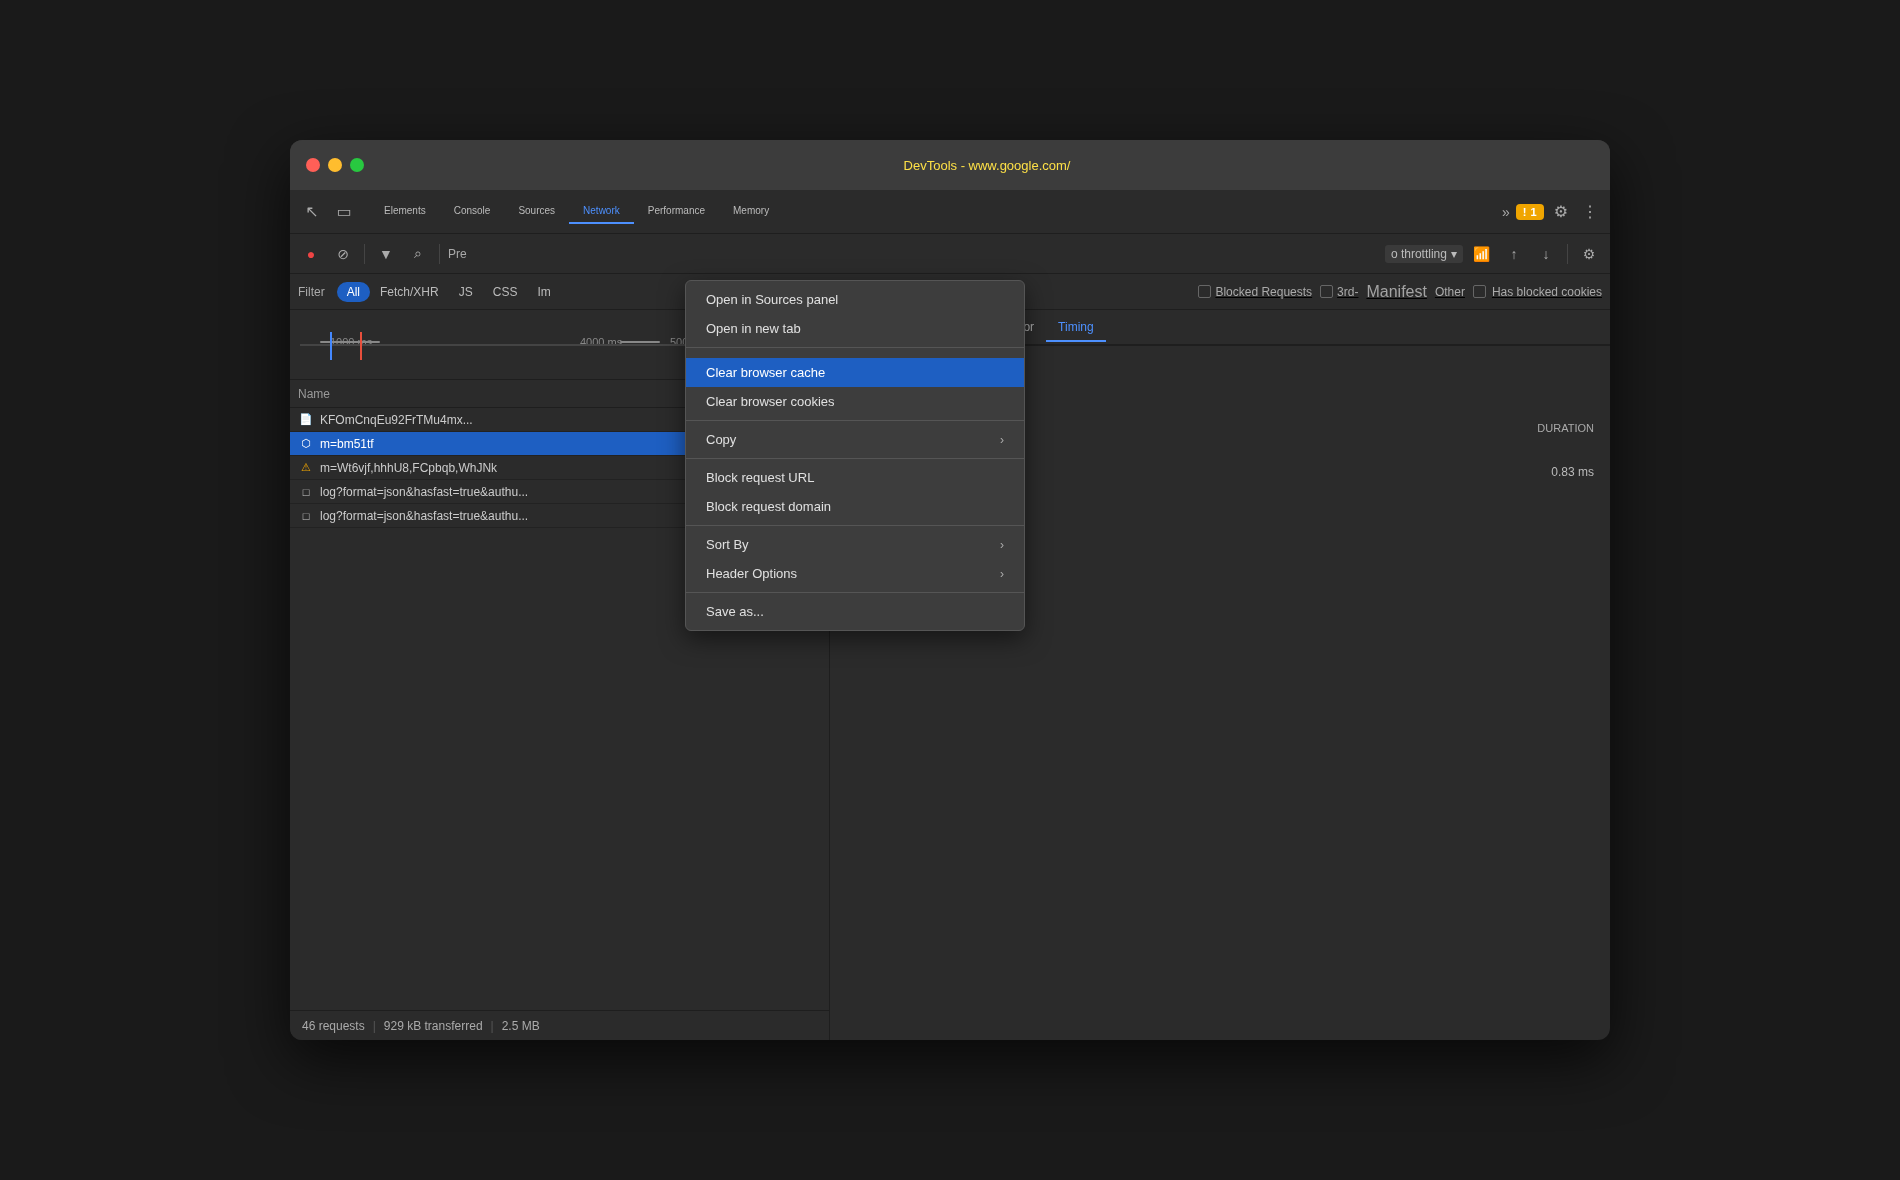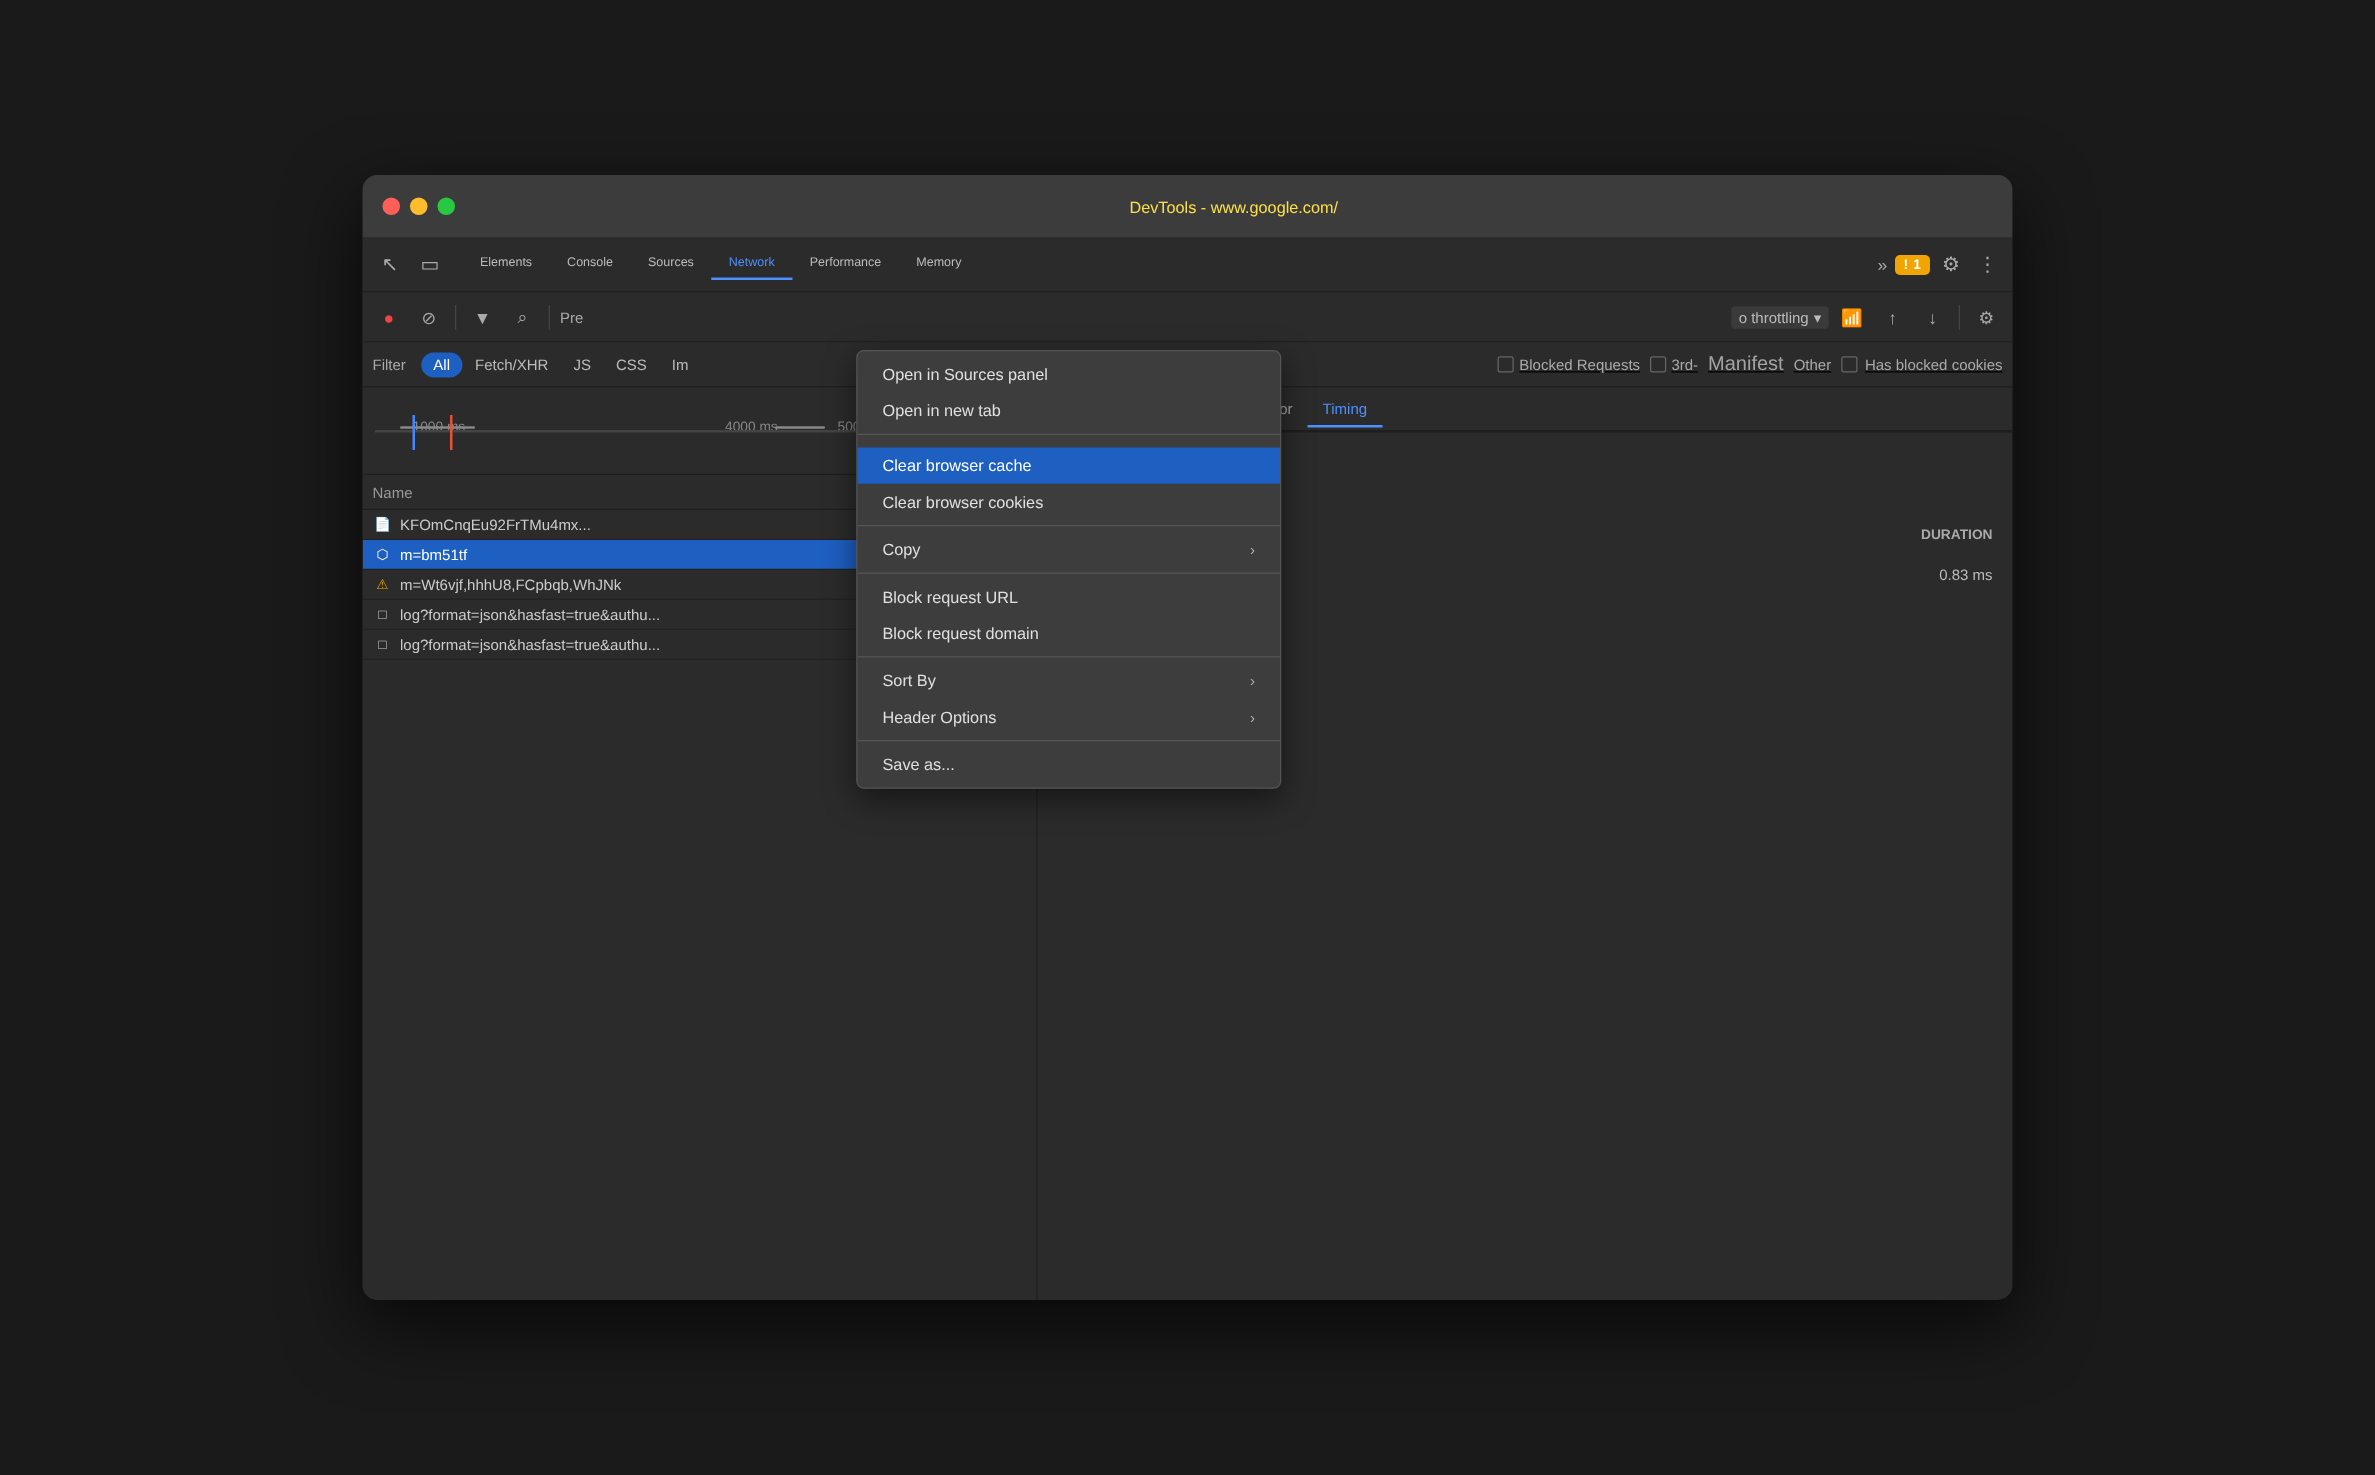--- a/index.html
+++ b/index.html
@@ -409,23 +409,23 @@
       font-size: 12px;
       font-weight: 500;
       margin-bottom: 12px;
     }
 
     .timing-header {
       display: flex;
       justify-content: space-between;
       color: #aaa;
       font-size: 11px;
-      font-weight: 700;
+      font-weight: 400;
       text-transform: uppercase;
-      margin-bottom: 12px;
+      margin-bottom: 24px;
     }
 
     .timing-row {
       display: flex;
       align-items: center;
       height: 28px;
       font-size: 12px;
     }
 
     .timing-row-label {
@@ -622,20 +622,27 @@
         <div class="request-item">
           <div class="item-icon">□</div>
           <span class="item-name">log?format=json&amp;hasfast=true&amp;authu...</span>
         </div>
         <div class="request-item">
           <div class="item-icon">□</div>
           <span class="item-name">log?format=json&amp;hasfast=true&amp;authu...</span>
         </div>
       </div>
 
+      <div class="status-bar">
+        <span>46 requests</span>
+        <span class="status-divider">|</span>
+        <span>929 kB transferred</span>
+        <span class="status-divider">|</span>
+        <span>2.5 MB</span>
+      </div>
     </div>
 
     <div class="right-panel">
 
       <div class="detail-tabs">
         <div class="detail-tab">Preview</div>
         <div class="detail-tab">Response</div>
         <div class="detail-tab">Initiator</div>
         <div class="detail-tab active">Timing</div>
       </div>

